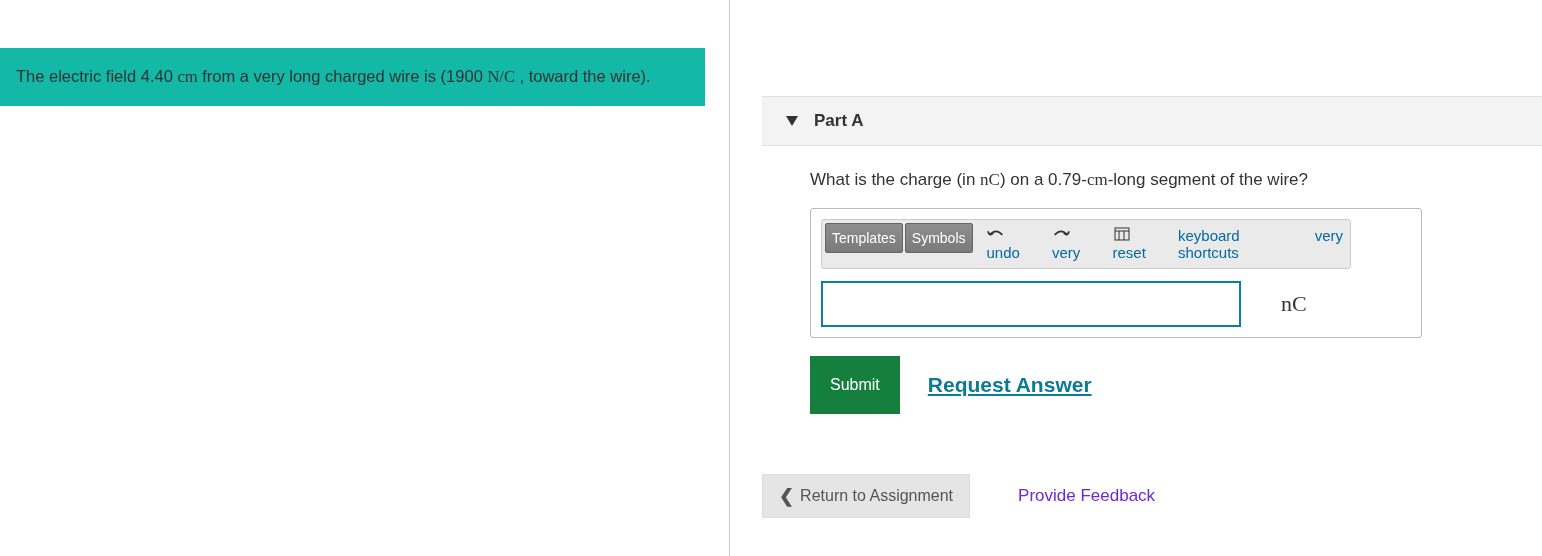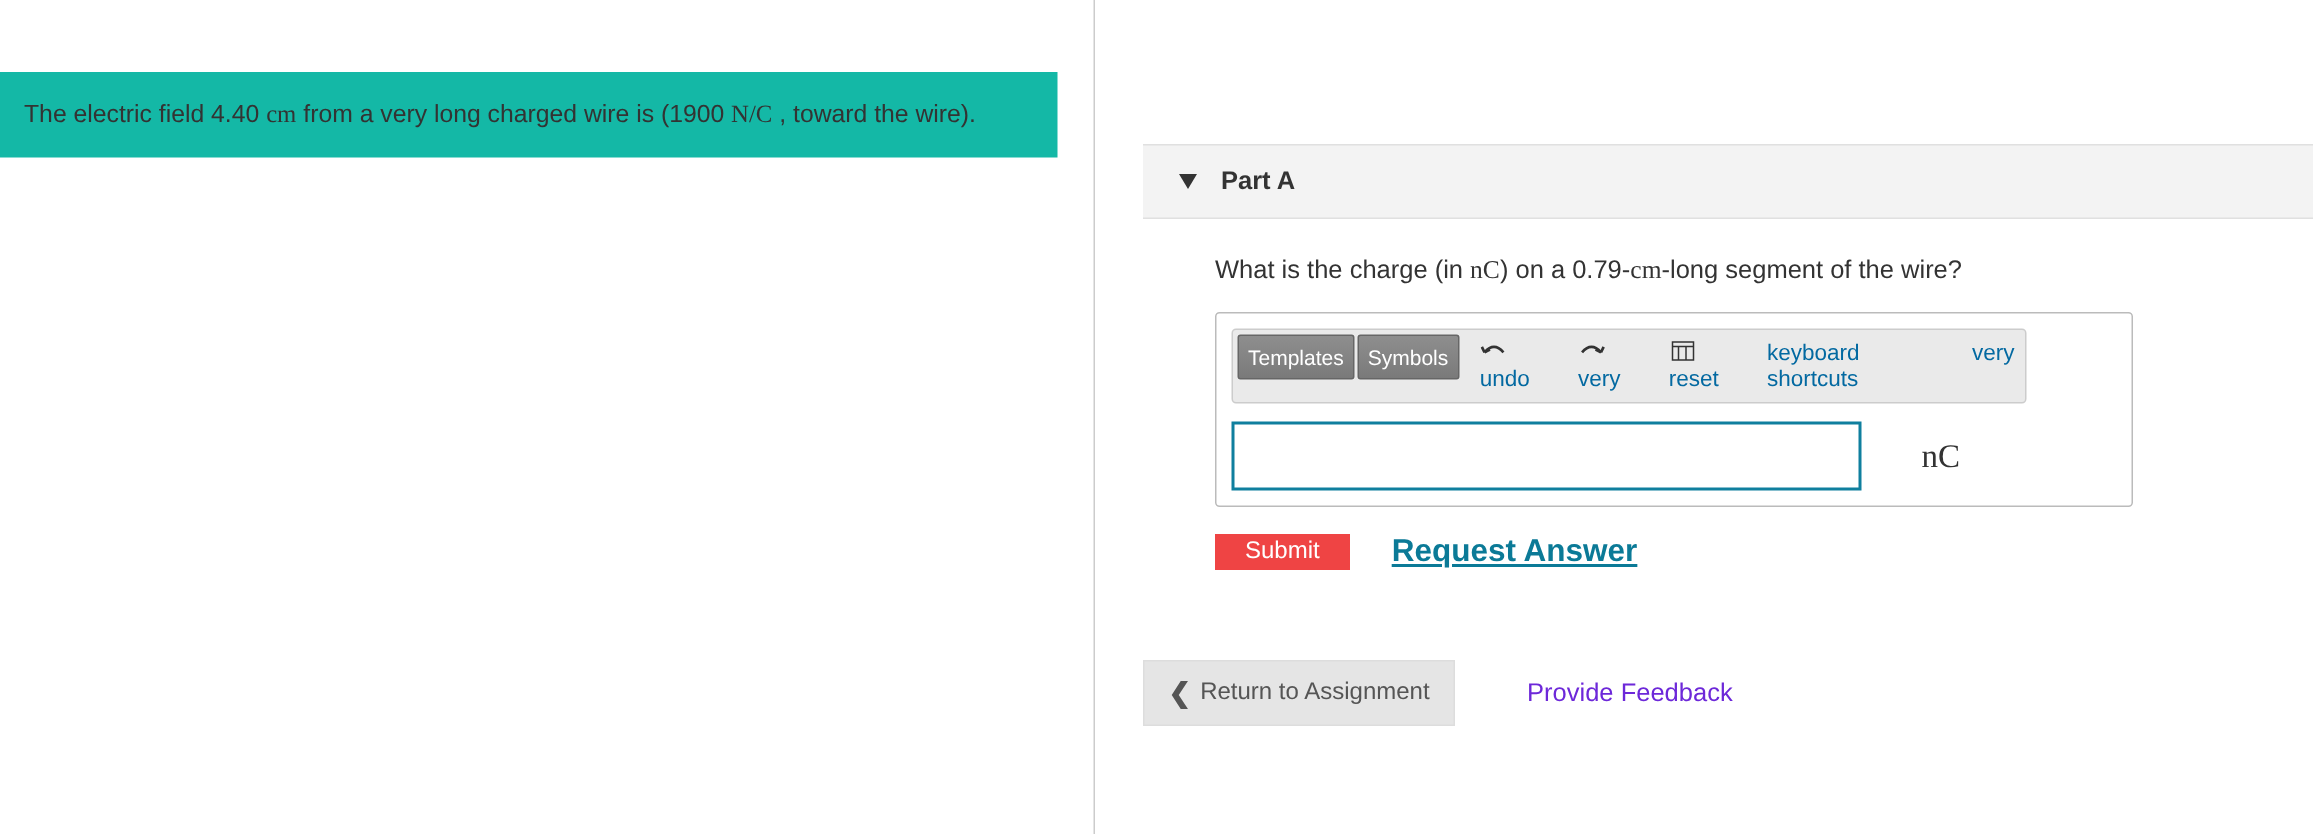--- a/index.html
+++ b/index.html
@@ -114,24 +114,24 @@
     font-size: 22px;
     color: #333;
   }
   .submit-row {
     margin-top: 18px;
     display:flex;
     align-items:center;
     gap: 28px;
   }
   .btn-submit {
-    background: #ef4444;
+    background: #15803d;
     color: #fff;
     border: none;
-    padding: 3px 20px;
+    padding: 20px 20px;
     font-size: 16px;
     cursor: pointer;
   }
   .link-request {
     color: #0b7a97;
     font-weight: bold;
     font-size: 21px;
     text-decoration: underline;
     cursor: pointer;
   }

